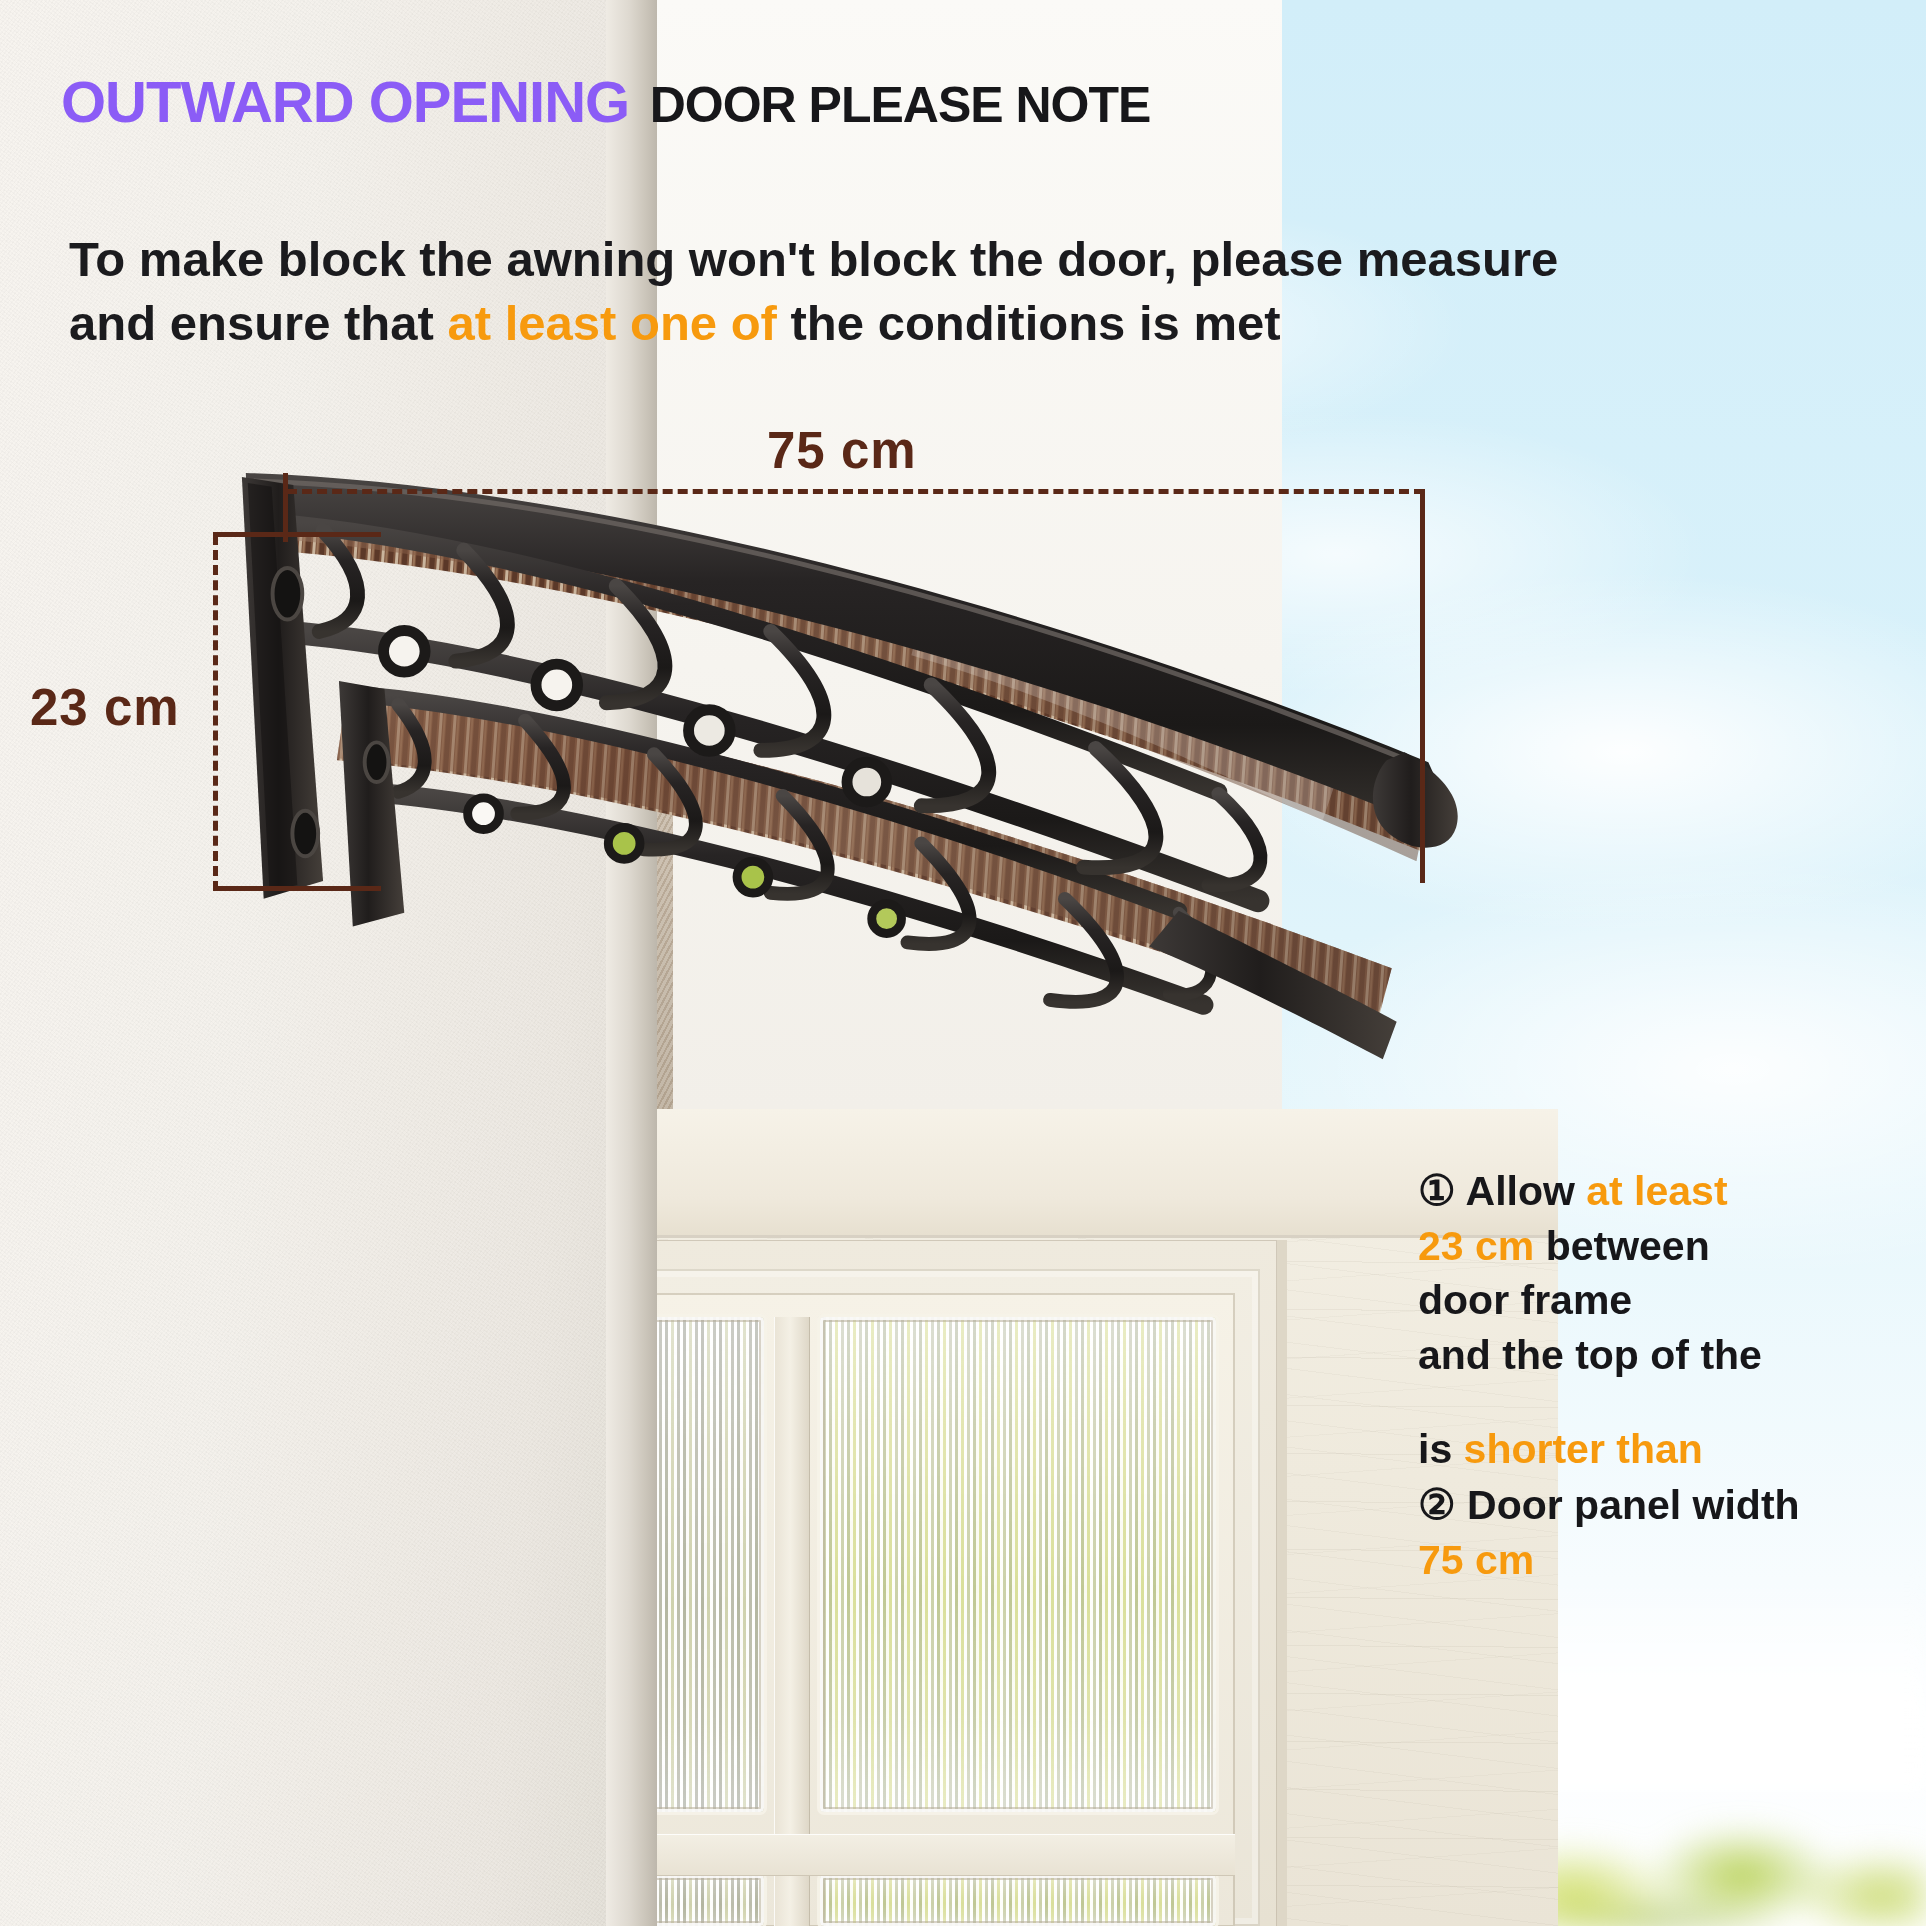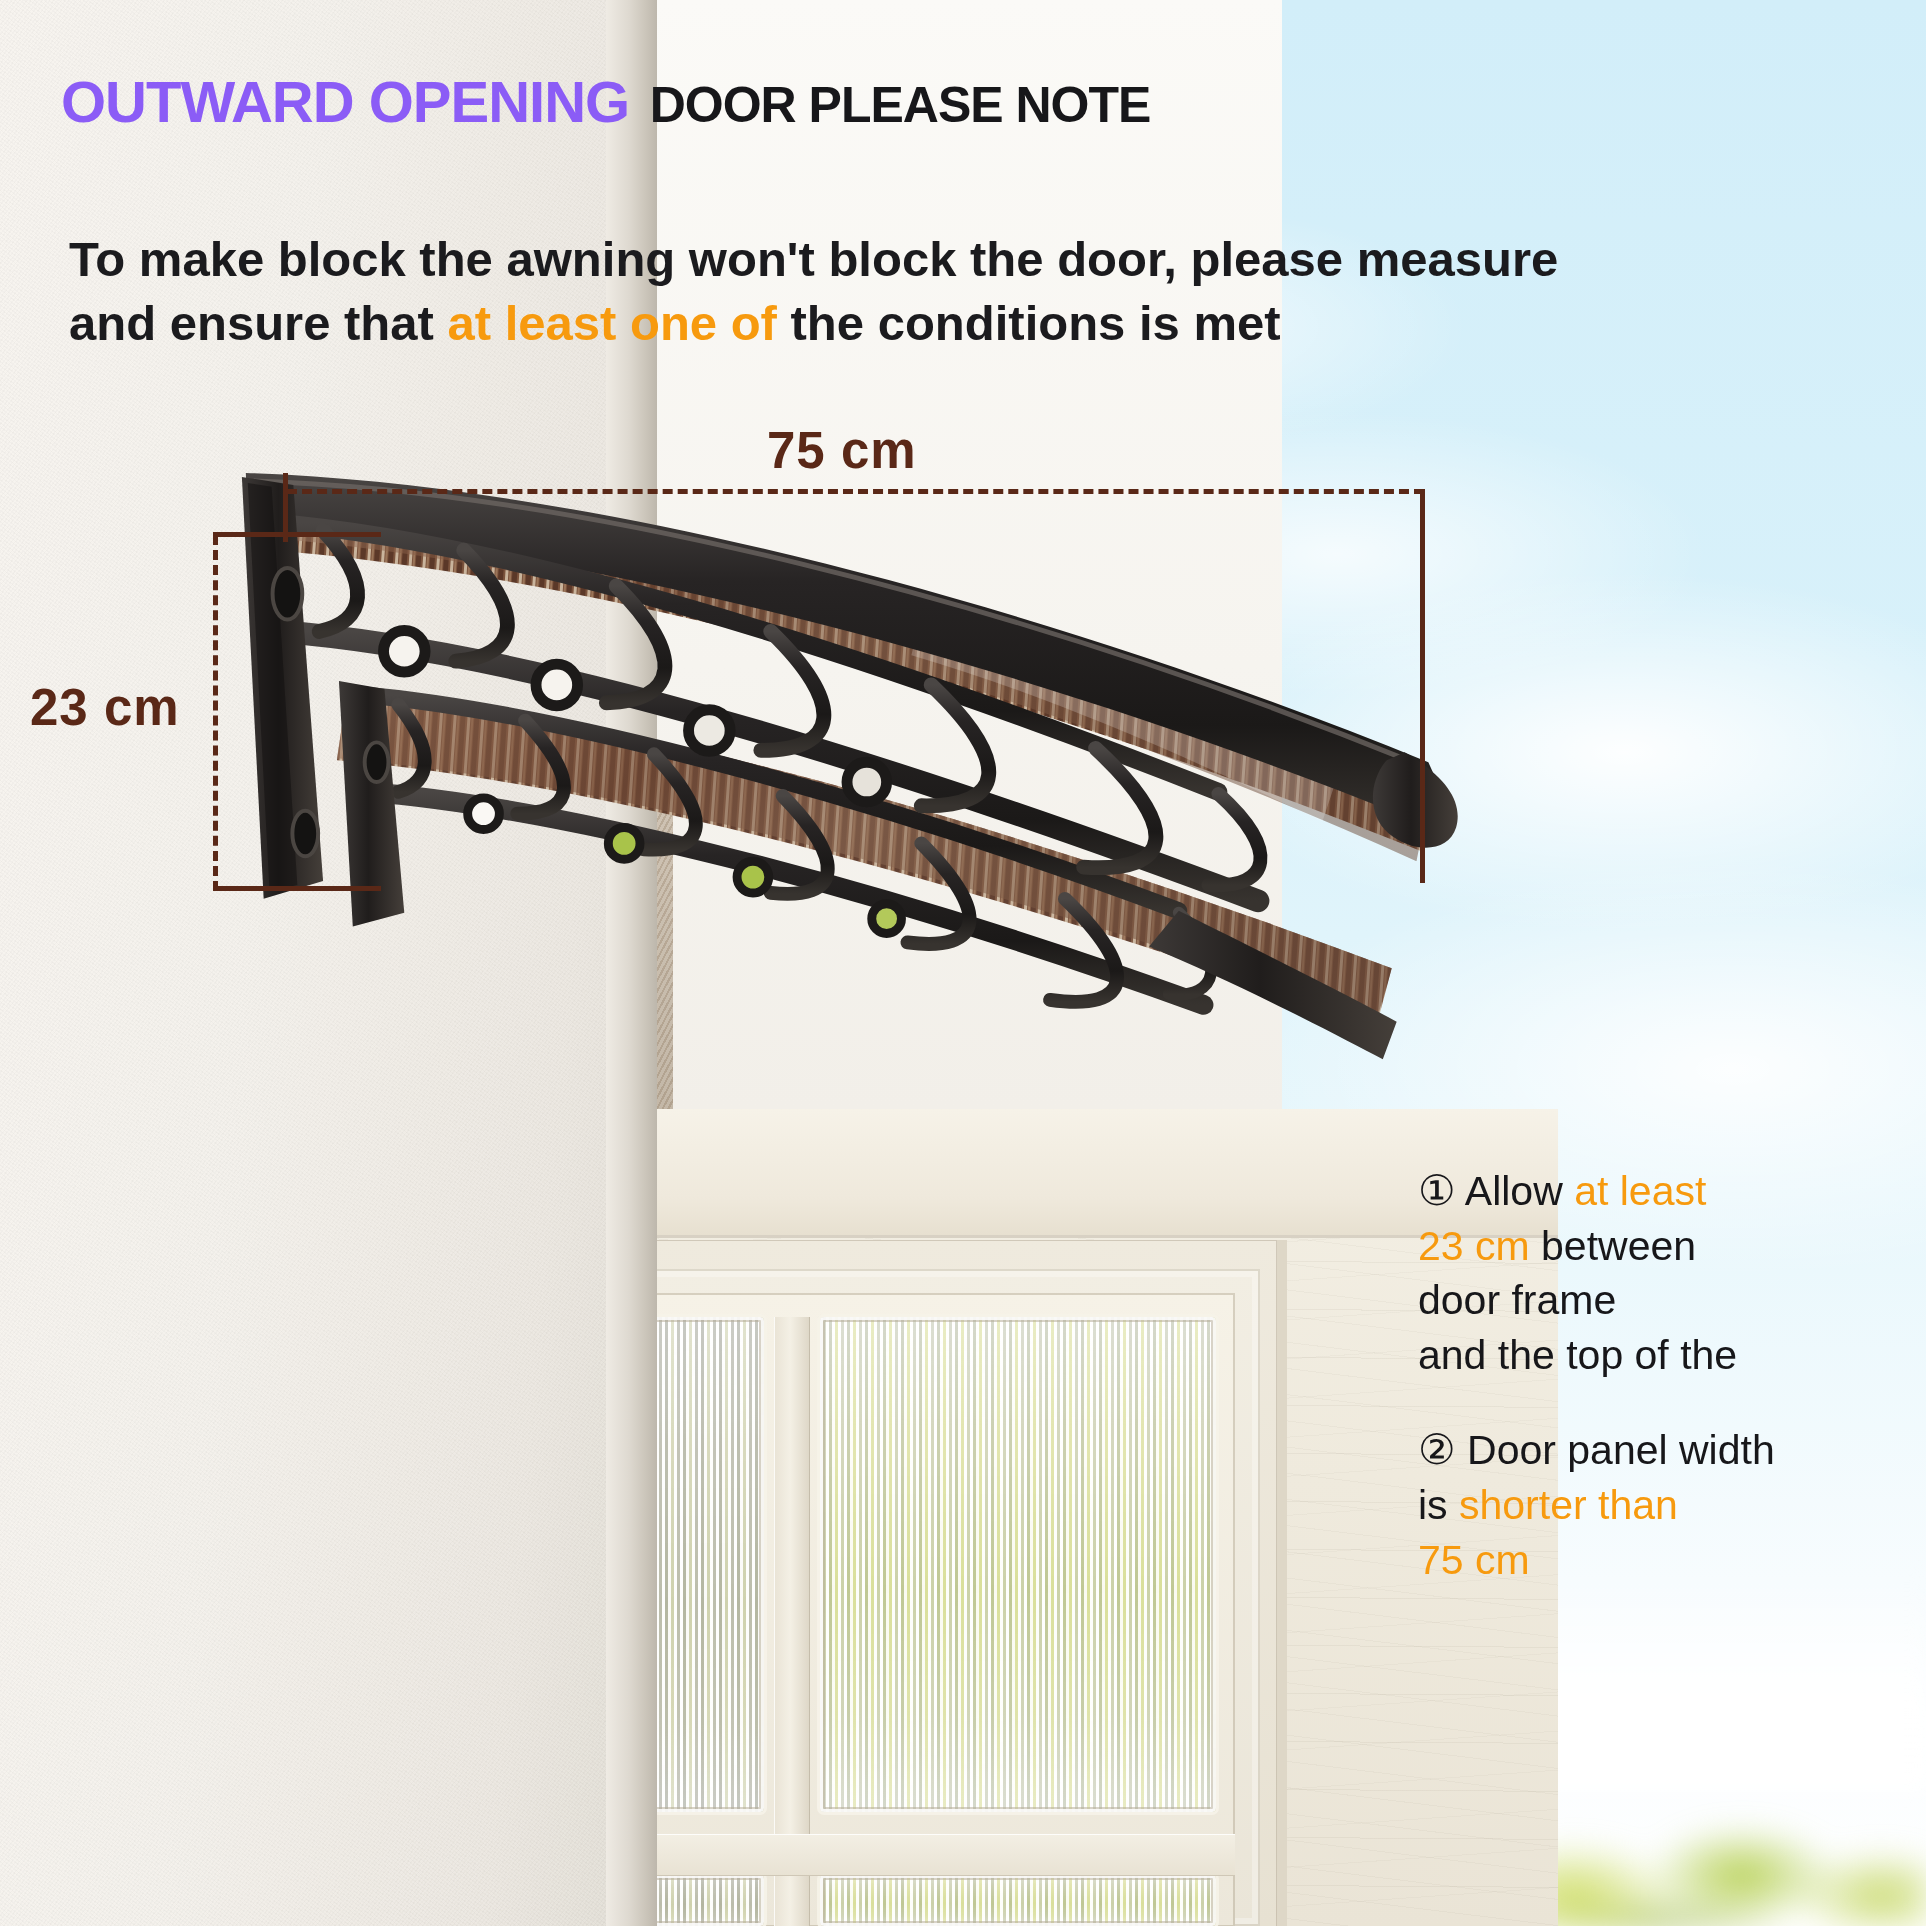--- a/index.html
+++ b/index.html
@@ -207,21 +207,21 @@
   #dim-23-top{
     left:213px; top:532px; width:168px; height:5px; background:#5a2817;
   }
   #dim-23-bot{
     left:213px; top:886px; width:168px; height:5px; background:#5a2817;
   }
 
   
   .notes{
     position:absolute; left:1418px; top:1163px; width:505px;
-    font-size:41px; font-weight:normal; color:#17171a; line-height:1.33;
+    font-size:41px; font-weight:bold; color:#17171a; line-height:1.33;
   }
   .notes .accent{ color:#f79a0e; }
   .notes .note-block{ margin-bottom:40px; }
   .circ{ font-size:42px; }
 </style>
 </head>
 <body>
 
 <div id="scene">
   <div class="sky"></div>
@@ -392,22 +392,22 @@
     </div>
     <div>
       <span class="accent">23 cm</span><span> between</span>
     </div>
     <div>door frame</div>
     <div>and the top of the</div>
   </div>
 
   <div class="note-block">
     <div>
-      <span class="circ">②</span><span> Door panel width</span>
+      <span>is </span><span class="accent">shorter than</span>
     </div>
     <div>
-      <span>is </span><span class="accent">shorter than</span>
+      <span class="circ">②</span><span> Door panel width</span>
     </div>
     <div class="accent">75 cm</div>
   </div>
 
 </div>
 
 
 </body></html>

